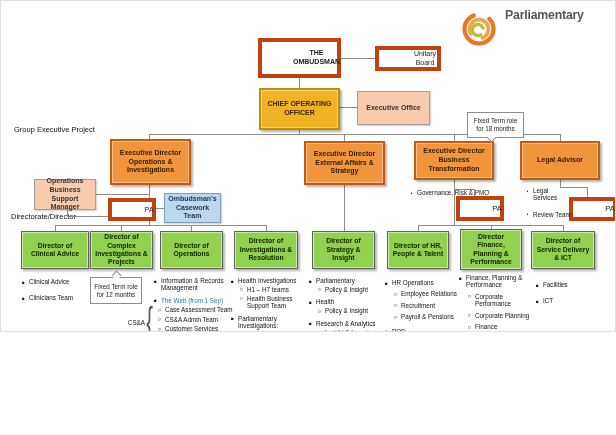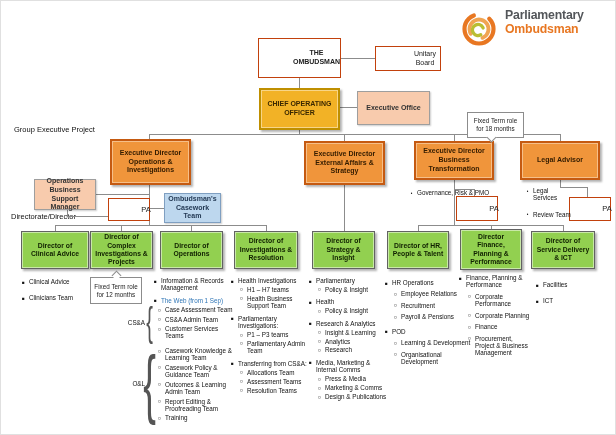--- a/index.html
+++ b/index.html
@@ -1,22 +1,22 @@
 <!DOCTYPE html>
 <html><head>
 <meta charset="utf-8">
 <title>PHSO Organisation Chart</title>
 <style>
   html,body{margin:0;padding:0;background:#fff;}
-  .canvas{position:relative;width:616px;height:435px;background:#ffffff;
+  .canvas{position:relative;width:616px;height:332px;background:#ffffff;
           font-family:"Liberation Sans",sans-serif;overflow:hidden;
           border:1px solid #e0e0e0;box-sizing:border-box;}
   .box{position:absolute;display:flex;align-items:center;justify-content:center;
        text-align:center;box-sizing:border-box;padding:1px 3px;line-height:1.25;}
-  .white{background:#fff;border:1px solid #c2410c;font-size:7px;color:#222;font-weight:bold;padding-left:37px;}
+  .white{background:#fff;border:4px solid #c2410c;font-size:7px;color:#222;font-weight:bold;padding-left:37px;}
   .pa{font-weight:normal;font-size:7.5px;}
   .gold{background:#F2B226;border:2px solid #BF8F00;font-weight:bold;font-size:7px;color:#3a2800;
         box-shadow:1.5px 1.5px 2px rgba(0,0,0,.3), inset 0 0 0 1px rgba(255,255,255,.45);}
   .orange{background:#F0953B;border:2px solid #C55A11;font-weight:bold;font-size:7px;color:#331c00;
         box-shadow:1.5px 1.5px 2px rgba(0,0,0,.3), inset 0 0 0 1px rgba(255,255,255,.4);}
   .peach{background:#F8CBAD;border:1px solid #9e9e9e;font-size:7px;color:#333;
         box-shadow:1px 1px 1.5px rgba(0,0,0,.2);font-weight:600;}
   .blue{background:#BDD7EE;border:1px solid #7f9fc1;font-size:7px;color:#1f3550;
         box-shadow:1px 1px 1.5px rgba(0,0,0,.2);font-weight:600;}
   .green{background:#92D050;border:1.5px solid #626262;font-weight:bold;font-size:6.8px;color:#102000;
@@ -85,21 +85,20 @@
   <div class="logo">
     <svg width="40" height="40" viewBox="0 0 40 40">
       <g fill="none" stroke-linecap="round">
         <circle cx="20" cy="20" r="14.5" stroke="#E87722" stroke-width="4.2" stroke-dasharray="74 18" transform="rotate(-45 20 20)"></circle>
         <circle cx="20" cy="20" r="9.5" stroke="#F0A452" stroke-width="3.8" stroke-dasharray="46 14" transform="rotate(150 20 20)"></circle>
         <circle cx="19" cy="21" r="5.5" stroke="#B9BE33" stroke-width="3.4" stroke-dasharray="26 9" transform="rotate(60 19 21)"></circle>
       </g>
     </svg>
     <div class="logo-text">
       <div>Parliamentary</div>
-      <div class="omb-word">Ombudsman</div>
     </div>
   </div>
 
   <div class="slabel" style="left:13px;top:124px;">Group Executive Project</div>
   <div class="slabel" style="left:10px;top:211px;">Directorate/Director</div>
 
   <div class="hl" style="left:340px;top:57px;width:34px;"></div>
   <div class="vl" style="left:298px;top:77px;height:10px;"></div>
   <div class="hl" style="left:339px;top:106px;width:17px;"></div>
   <div class="vl" style="left:298px;top:129px;height:5px;"></div>

